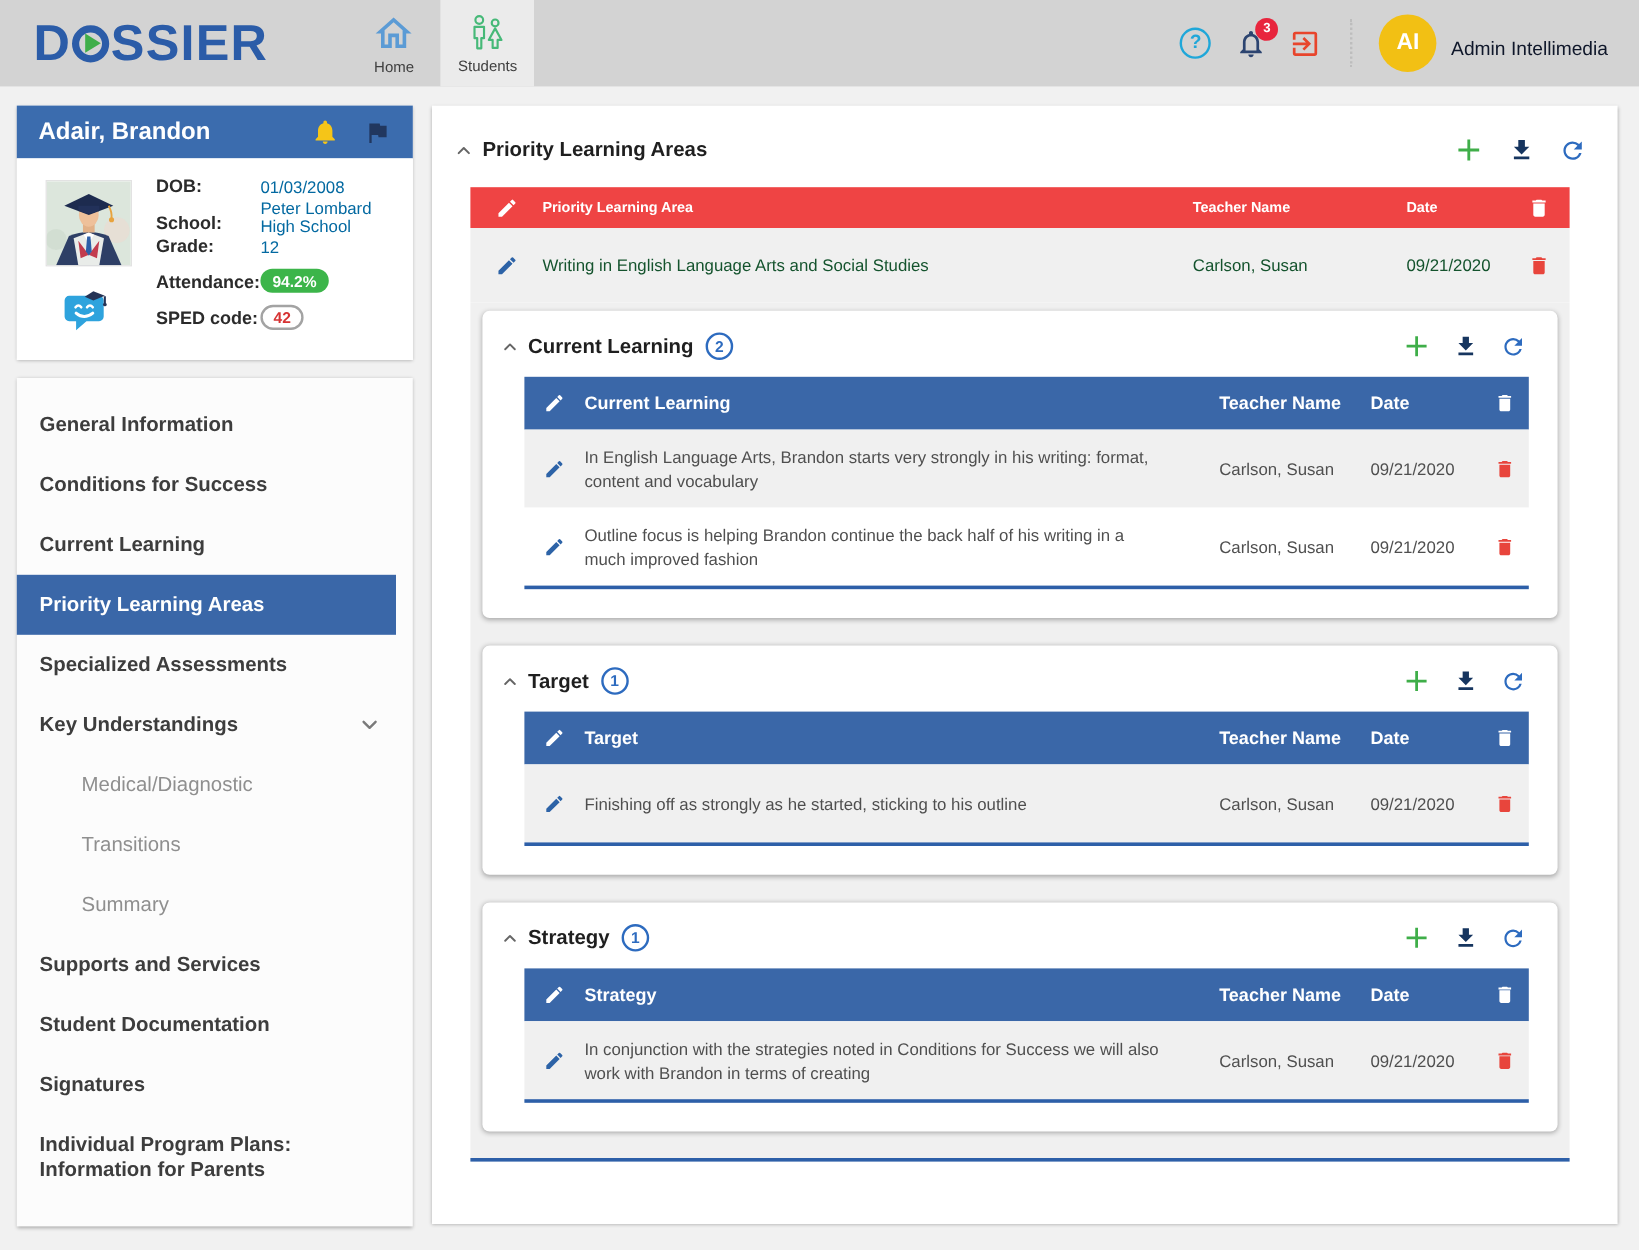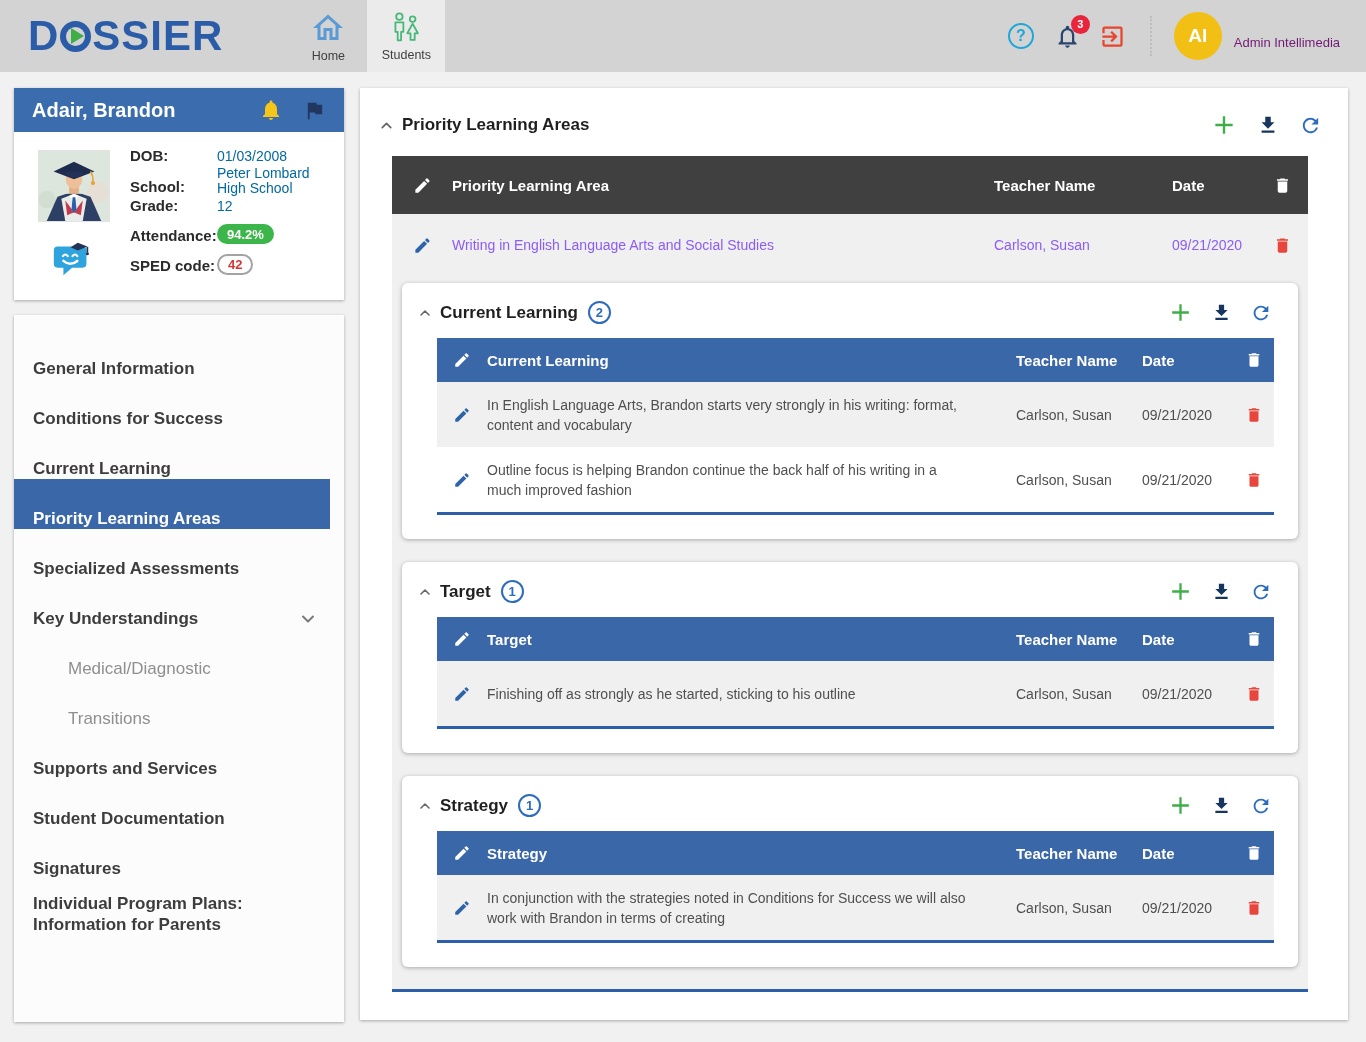--- a/index.html
+++ b/index.html
@@ -19,54 +19,54 @@
   .top-tab { width:78px; height:72px; display:flex; flex-direction:column; align-items:center; justify-content:center; gap:3px; cursor:pointer; }
   .top-tab.active { background:#ebebeb; }
   .top-tab-label { font-size:12.5px; color:#3f3f3f; }
   .top-right { margin-left:auto; display:flex; align-items:center; height:72px; padding-right:26px; }
   .help-circle { width:26px; height:26px; border-radius:50%; border:2.5px solid #1fa7d9; color:#1fa7d9; font-weight:700; font-size:16px; display:flex; align-items:center; justify-content:center; cursor:pointer; }
   .bell-wrap { position:relative; margin-left:20px; cursor:pointer; }
   .bell-badge { position:absolute; top:-8px; right:-9px; width:19px; height:19px; background:#e8253d; color:#fff; border-radius:50%; font-size:11px; font-weight:700; display:flex; align-items:center; justify-content:center; }
   .logout-wrap { margin-left:18px; cursor:pointer; }
   .top-divider { width:0; height:40px; border-left:2px dotted #bdbdbd; margin:0 22px 0 24px; }
   .avatar { width:48px; height:48px; border-radius:50%; background:#f2c014; color:#fff; font-weight:700; font-size:19px; display:flex; align-items:center; justify-content:center; cursor:pointer; }
-  .user-name { margin-left:12px; font-size:13px; color:#701a75;margin-top:12px; }
+  .user-name { margin-left:12px; font-size:16px; color:#0f172a;margin-top:12px; }
 
   
   .stu-card { position:absolute; left:14px; top:88px; width:330px; background:#fff; box-shadow:0 1px 3px rgba(0,0,0,.3); }
   .stu-head { height:44px; background:#3b6cae; display:flex; align-items:center; padding:0 18px; }
   .stu-name { color:#fff; font-size:20px; font-weight:700; }
   .stu-head-icons { margin-left:auto; display:flex; align-items:center; gap:20px; }
   .stu-body { position:relative; height:168px; background:#fff; }
   .stu-photo { position:absolute; left:24px; top:18px; width:72px; height:72px; border:1px solid #e2e2e2; }
   .chat-ic { position:absolute; left:36px; top:104px; }
   .f-label { position:absolute; left:116px; font-size:15px; font-weight:700; color:#2b2b2b; }
   .f-value { position:absolute; left:203px; font-size:14px; color:#0369a1; }
   .pill-green { display:inline-block; background:#3cb54a; color:#fff; font-size:13px; font-weight:700; border-radius:12px; padding:3px 10px 2px; }
   .pill-red { display:inline-block; border:2px solid #a3a3a3; color:#d63333; font-size:13px; font-weight:700; border-radius:12px; padding:1px 9px; background:#fff; }
 
   
   .nav-card { position:absolute; left:14px; top:315px; width:330px; height:707px; background:#fcfcfc; box-shadow:0 1px 3px rgba(0,0,0,.3); padding-top:14px; }
-  .nav-item { height:50px; display:flex; align-items:flex-end; padding-left:19px; font-size:17px; font-weight:700; color:#3d3d3d; cursor:pointer; }
+  .nav-item { height:50px; display:flex; align-items:center; padding-left:19px; font-size:17px; font-weight:700; color:#3d3d3d; cursor:pointer; }
   .nav-item.sub { padding-left:54px; font-weight:400; color:#8f8f8f; }
   .nav-item.active { background:#3a67a8; color:#fff; width:316px; }
   .nav-item.two-line { height:70px; align-items:center; }
   .nav-item.two-line span { width:268px; line-height:21px; }
   .nav-chev { margin-left:auto; margin-right:26px; }
 
   
   .panel { position:absolute; left:360px; top:88px; width:988px; height:932px; background:#fff; box-shadow:0 1px 3px rgba(0,0,0,.3); }
   .panel-head { display:flex; align-items:center; padding:24px 26px 18px 18px; }
   .sec-title { font-size:17px; font-weight:700; color:#1f1f1f; margin-left:7px; }
   .head-actions { margin-left:auto; display:flex; align-items:center; gap:20px; }
   .count-badge { min-width:23px; height:23px; border:2px solid #2d6bbf; border-radius:50%; color:#2d6bbf; font-size:13px; font-weight:700; display:flex; align-items:center; justify-content:center; margin-left:10px; padding:0 3px; }
 
   .o-table { margin:0 40px 0 32px; }
-  .o-head { background:#404040; height:58px; display:grid; grid-template-columns:60px 1fr 182px 112px 52px; align-items:center; color:#fff; font-weight:700; font-size:15px; }
-  .o-row  { background:#f0f0f0; min-height:62px; display:grid; grid-template-columns:60px 1fr 182px 112px 52px; align-items:center; font-size:14px; color:#8b5cf6; }
+  .o-head { background:#ef4444; height:34px; display:grid; grid-template-columns:60px 1fr 182px 112px 52px; align-items:center; color:#fff; font-weight:700; font-size:12px; }
+  .o-row  { background:#f0f0f0; min-height:62px; display:grid; grid-template-columns:60px 1fr 182px 112px 52px; align-items:center; font-size:14px; color:#14532d; }
   .o-teacher { padding-left:32px; }
   .o-date { padding-left:28px; }
 
   .nest { background:#f0f0f0; padding:7px 10px 22px 10px; }
   .ncard { background:#fff; border-radius:6px; box-shadow:0 1px 4px rgba(0,0,0,.3); padding-bottom:24px; }
   .ncard + .ncard { margin-top:23px; }
   .sec-head { display:flex; align-items:center; padding:17px 18px 13px 15px; }
 
   .i-table { margin:0 24px 0 35px; }
   .i-head { background:#3a67a8; height:44px; display:grid; grid-template-columns:50px 1fr 124px 112px 40px; align-items:center; color:#fff; font-weight:700; font-size:15px; }
@@ -246,20 +246,23 @@
     <svg class="nav-chev" width="20" height="20" style="color:#7a7a7a">
         <use href="#i-chev-down"></use>
       </svg>
   </div>
   <div class="nav-item sub">
       <span>Medical/Diagnostic</span>
     </div>
   <div class="nav-item sub">
       <span>Transitions</span>
     </div>
+  <div class="nav-item sub">
+      <span>Summary</span>
+    </div>
   <div class="nav-item">
       <span>Supports and Services</span>
     </div>
   <div class="nav-item">
       <span>Student Documentation</span>
     </div>
   <div class="nav-item">
       <span>Signatures</span>
     </div>
   <div class="nav-item two-line">

